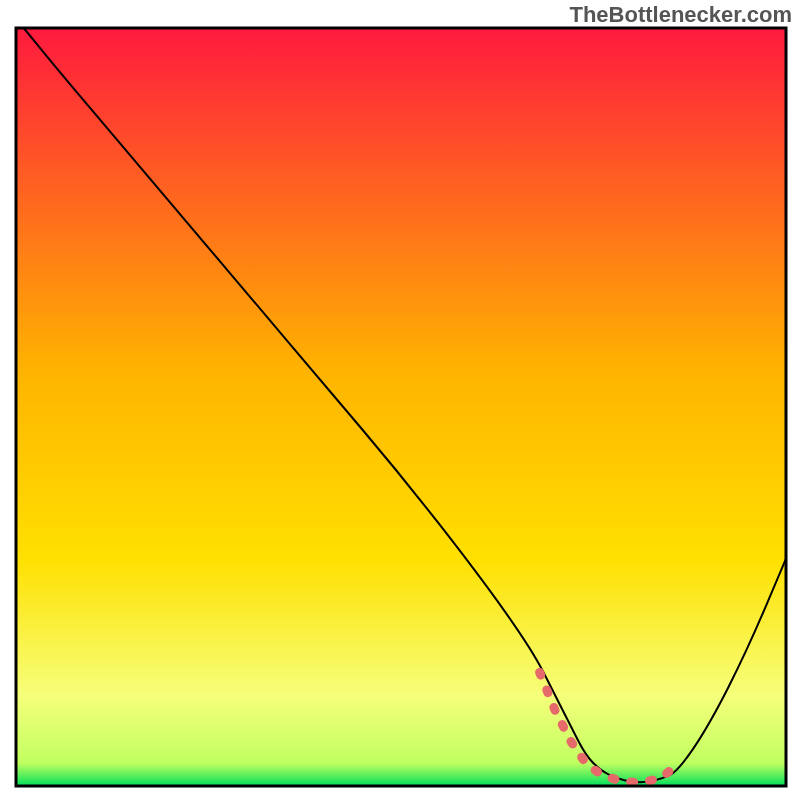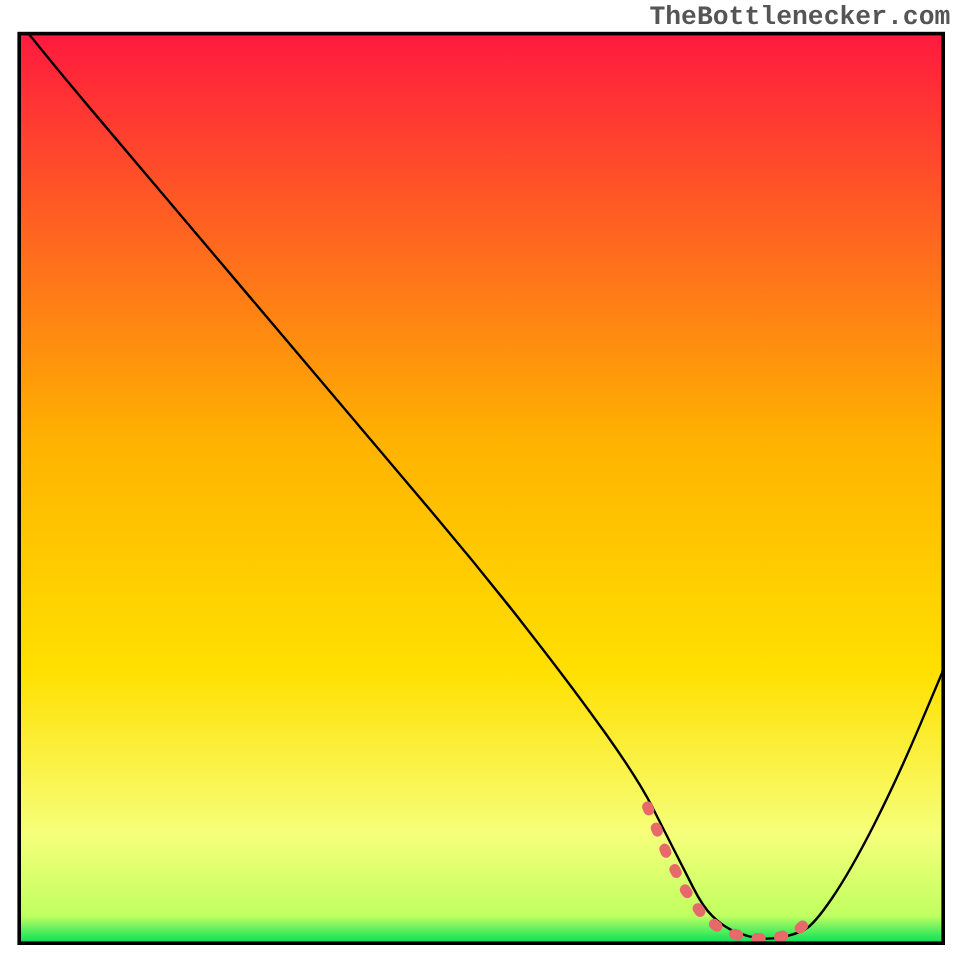--- a/index.html
+++ b/index.html
@@ -13,21 +13,20 @@
     position: relative;
   }
   .attribution {
     position: absolute;
     top: 2px;
     right: 8px;
     font-size: 22px;
     font-weight: 600;
     color: #555;
     z-index: 10;
-    font-family: Liberation Mono, monospace;
   }
   svg.chart {
     position: absolute;
     top: 0;
     left: 0;
   }
 </style>
 </head>
 <body>
 

